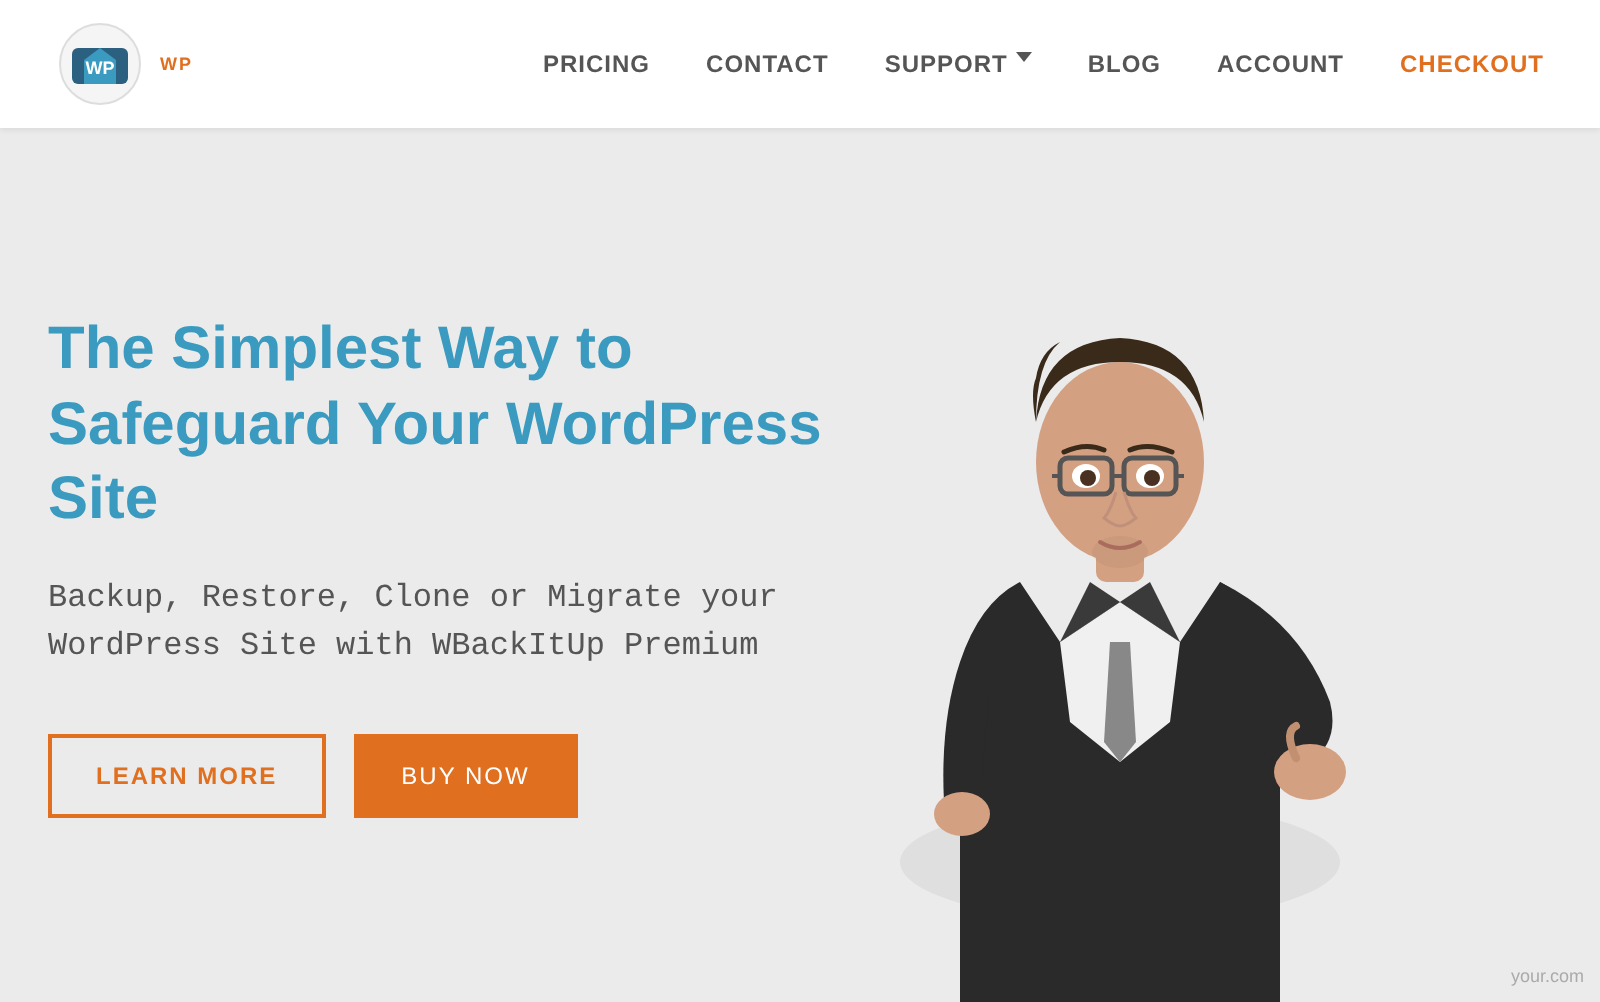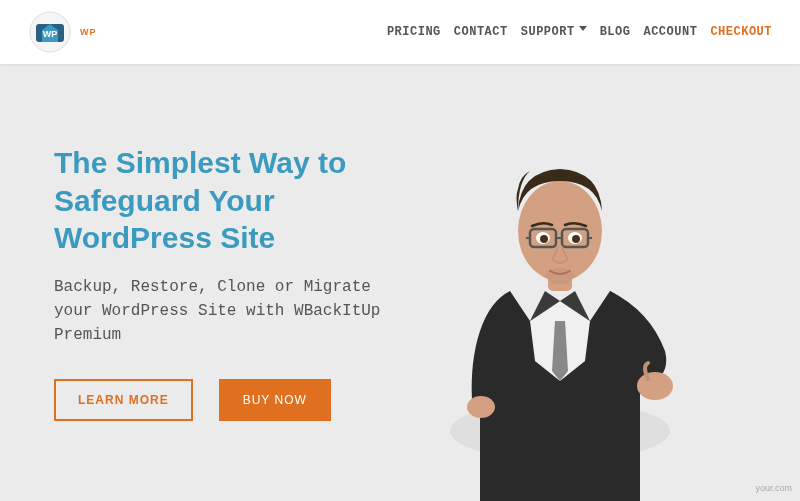--- a/index.html
+++ b/index.html
@@ -59,22 +59,21 @@
       letter-spacing: -0.5px;
     }
 
     .logo-brand span {
       color: #e07020;
     }
 
     nav {
       display: flex;
       align-items: center;
-      gap: 13px;
-      font-family: Liberation Mono, monospace;
+      gap: 28px;
     }
 
     nav a {
       text-decoration: none;
       font-size: 12px;
       font-weight: 600;
       color: #555;
       letter-spacing: 0.5px;
       text-transform: uppercase;
     }
@@ -105,21 +104,21 @@
       height: 437px;
       position: relative;
       overflow: hidden;
       display: flex;
       align-items: center;
     }
 
     .hero-content {
       position: relative;
       z-index: 5;
-      padding: 0 54px;
+      padding: 0 24px;
       max-width: 460px;
     }
 
     .hero-title {
       font-size: 30px;
       font-weight: 700;
       color: #3a9abf;
       line-height: 1.25;
       margin-bottom: 18px;
     }
@@ -127,21 +126,21 @@
     .hero-subtitle {
       font-size: 16px;
       color: #555;
       line-height: 1.5;
       margin-bottom: 32px;
       font-family: Liberation Mono, monospace;
     }
 
     .hero-buttons {
       display: flex;
-      gap: 26px;
+      gap: 14px;
       align-items: center;
     }
 
     .btn-learn-more {
       padding: 12px 22px;
       border: 2px solid #e07020;
       background: transparent;
       color: #e07020;
       font-size: 12px;
       font-weight: 700;

